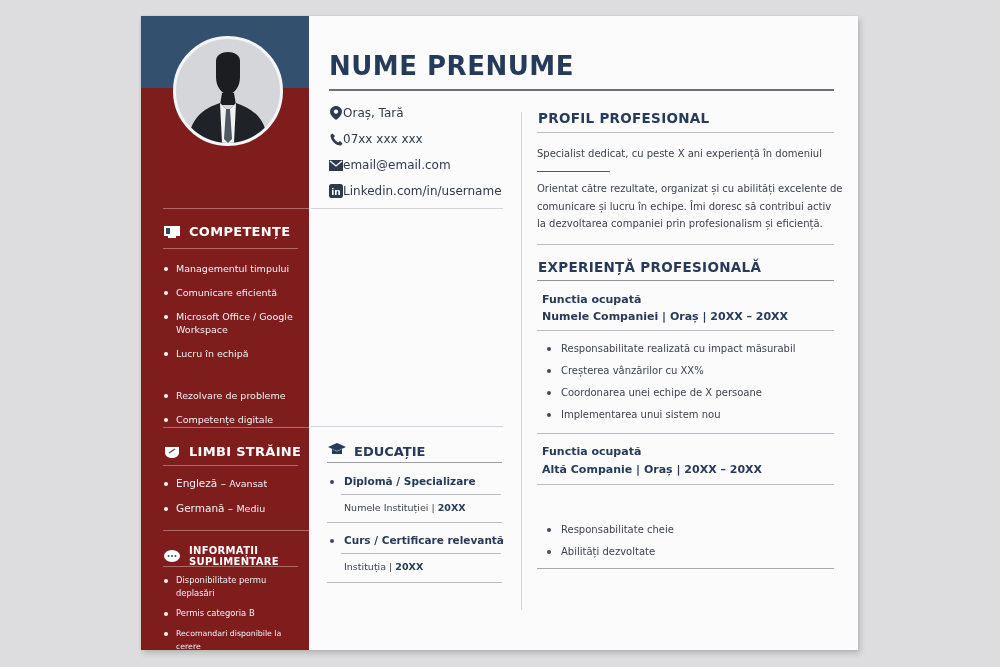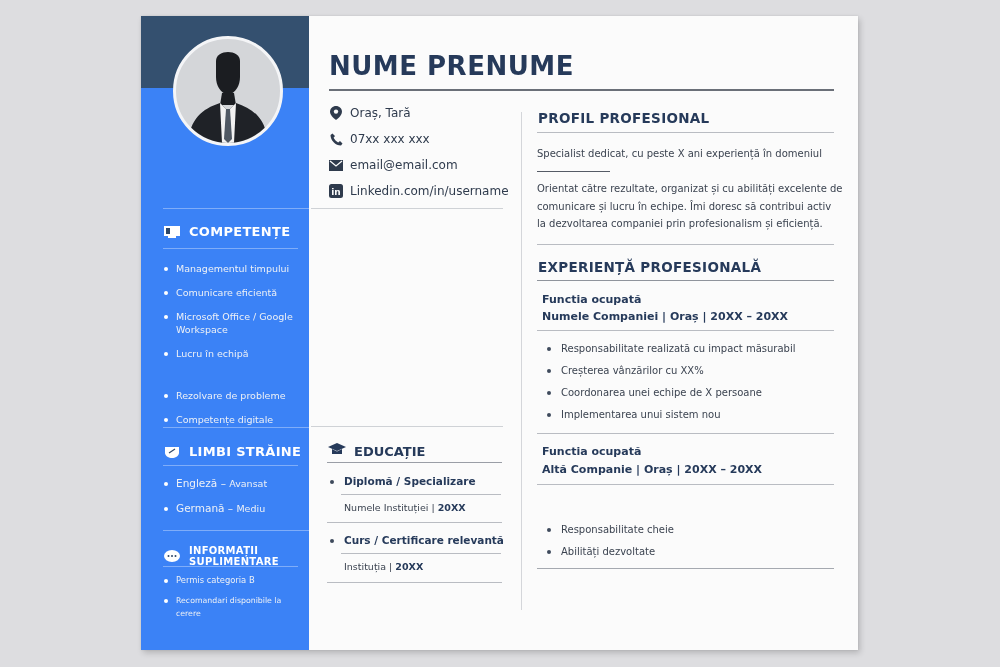--- a/index.html
+++ b/index.html
@@ -10,21 +10,21 @@
     position: relative;
   }
   .paper {
     position: absolute; left: 141px; top: 16px; width: 717px; height: 634px;
     background: #fbfbfb;
     box-shadow: 2px 3px 6px rgba(0,0,0,0.18), 0 0 2px rgba(0,0,0,0.08);
   }
   
   .sidebar {
     position: absolute; left: 0; top: 0; width: 168px; height: 634px;
-    background: #3b82f6;
+    background: #7f1d1d;
     color: #f1f4f8;
   }
   .sidebar .band {
     position: absolute; left: 0; top: 0; width: 100%; height: 72px;
     background: #34506f;
   }
   .avatar {
     position: absolute; left: 32px; top: 20px; width: 110px; height: 110px;
     border-radius: 50%; background: #d4d6d9; border: 3px solid #f4f5f7;
     overflow: hidden;
@@ -44,21 +44,21 @@
     content: ""; position: absolute; left: 1px; top: 5px; width: 4px; height: 4px; border-radius: 50%; background: #ffffff;
   }
   .sb-list.small li { font-size: 8.4px; }
   
   .name {
     position: absolute; left: 188px; top: 35px; font-size: 26px; font-weight: bold;
     color: #263a5a; letter-spacing: 0.5px;
   }
   .name-rule { position: absolute; left: 188px; top: 73px; width: 505px; height: 1.5px; background: #6a6f78; }
   .contact { position: absolute; left: 188px; }
-  .contact-row { display: flex; align-items: center; gap: 7px; height: 26px; font-size: 12px; color: #2f3b4d; }
+  .contact-row { display: flex; align-items: center; height: 26px; font-size: 12px; color: #2f3b4d; }
   .contact-row .ico { width: 14px; height: 14px; display: inline-flex; align-items: center; justify-content: center; }
   .mid-rule { position: absolute; left: 170px; height: 1px; background: #cfd2d6; }
   .vdivider { position: absolute; left: 380px; top: 96px; width: 1px; height: 498px; background: #d4d6da; }
   .main-title {
     position: absolute; font-size: 13.5px; font-weight: bold; color: #263a5a; letter-spacing: 0.3px;
   }
   .rule { position: absolute; height: 1px; background: #b9bcc2; }
   .para { position: absolute; left: 396px; font-size: 10px; line-height: 17.5px; color: #3b4350; }
   .short-rule { position: absolute; left: 396px; width: 73px; height: 1px; background: #555b66; }
   .job-title { position: absolute; left: 401px; font-size: 11px; font-weight: bold; color: #263a5a; }
@@ -146,20 +146,21 @@
             <ellipse cx="9" cy="7" rx="8" ry="6" fill="#ffffff"></ellipse>
             <circle cx="5.5" cy="7" r="1" fill="#2e4768"></circle>
             <circle cx="9" cy="7" r="1" fill="#2e4768"></circle>
             <circle cx="12.5" cy="7" r="1" fill="#2e4768"></circle>
           </svg>
       </span>
       <span>INFORMAȚII SUPLIMENTARE</span>
     </div>
     <div class="sb-divider" style="top:550px; width:135px;"></div>
     <ul class="sb-list small" style="top:558px; width:140px;">
+      <li style="margin-bottom:7px;">Disponibilitate permu deplasări</li>
       <li style="margin-bottom:7px;">Permis categoria B</li>
       <li style="font-size:7.8px;">Recomandari disponibile la cerere</li>
     </ul>
   </div>
 
   <div class="name">NUME PRENUME</div>
   <div class="name-rule"></div>
 
   <div class="contact" style="top:84px;">
     <div class="contact-row">

